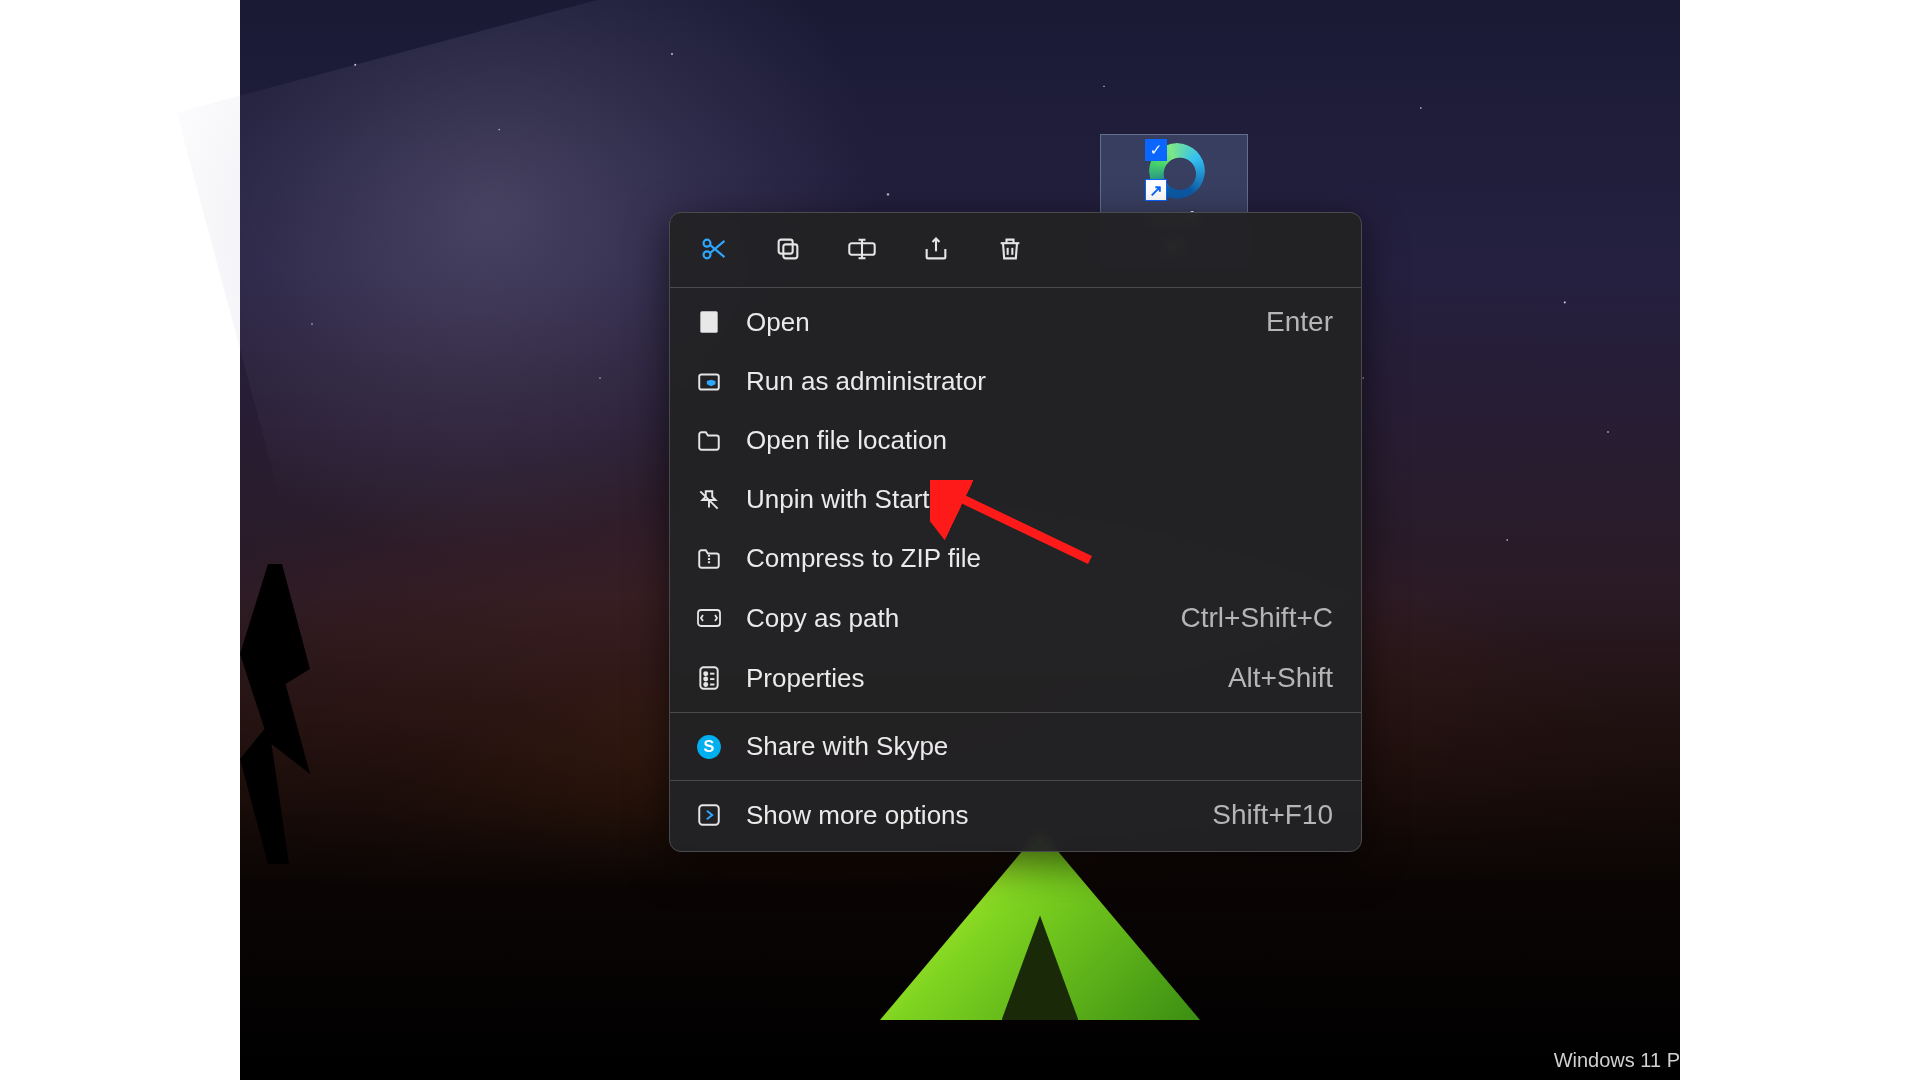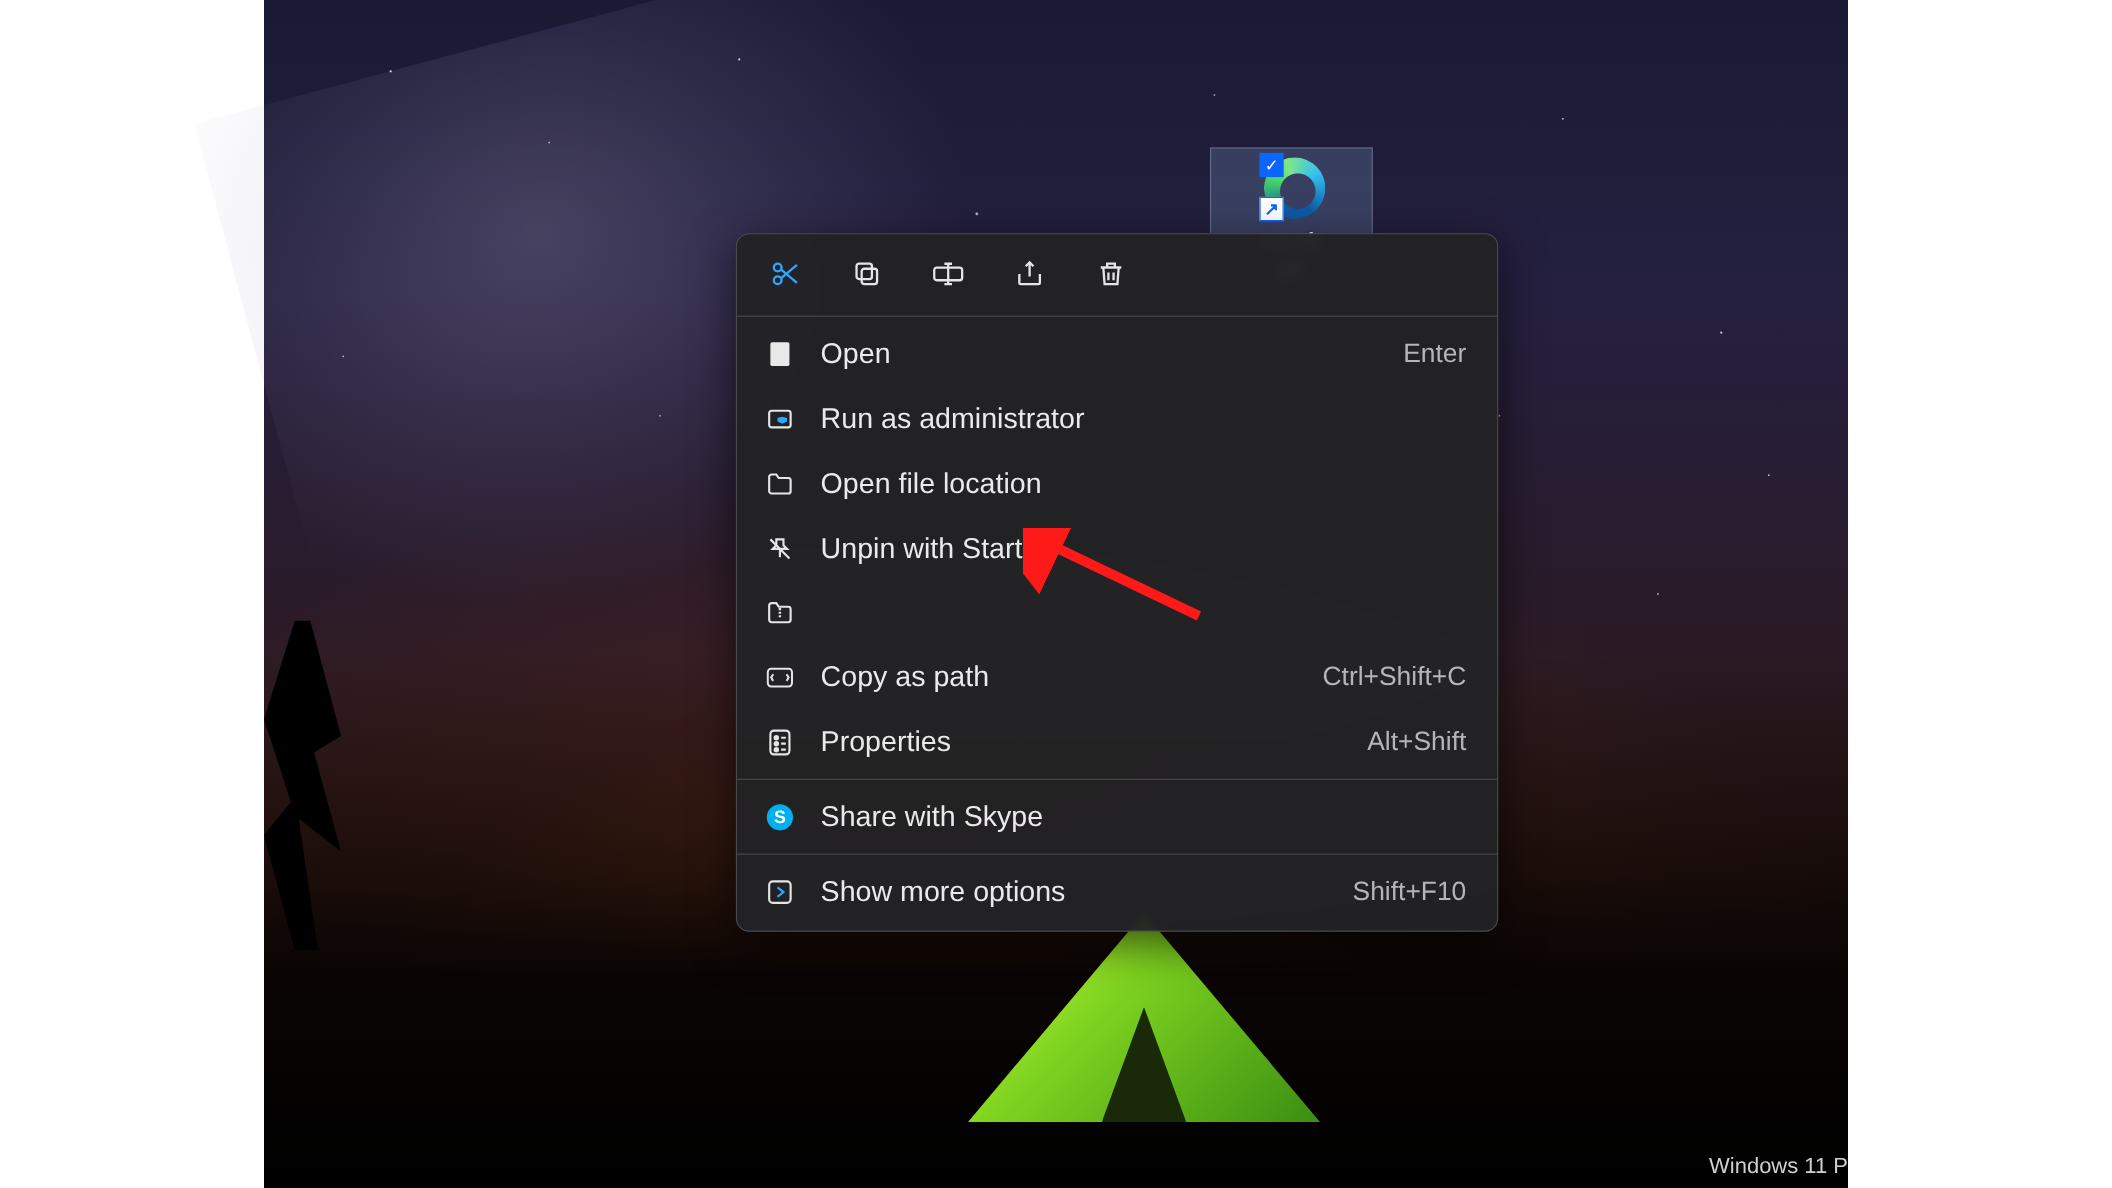--- a/index.html
+++ b/index.html
@@ -126,21 +126,21 @@
   .cm-toolbar .tb-btn { width:32px; height:32px; display:flex; align-items:center; justify-content:center; cursor:pointer; }
   .cm-sep { height:1px; background:#4a4a4e; margin:4px 0; }
   .cm-item {
     display:flex; align-items:center;
     padding:14px 28px 14px 24px;
     gap:22px;
     cursor:pointer;
   }
   .cm-ico { width:30px; height:30px; flex:none; display:flex; align-items:center; justify-content:center; }
   .cm-label { flex:1; }
-  .cm-short { color:#b5b5b8; font-size:24px; }
+  .cm-short { color:#b5b5b8; font-size:28px; }
   svg { display:block; }
 
   
   .arrow {
     position:absolute;
     left: 690px; top: 480px;
     width: 170px; height: 90px;
     pointer-events:none;
   }
 
@@ -261,20 +261,21 @@
 
     <div class="cm-item">
       <span class="cm-ico">
         <svg width="26" height="24" viewBox="0 0 24 22" fill="none" stroke="#e5e5e5" stroke-width="1.8">
           <path d="M3 5a2 2 0 0 1 2-2h4l2 3h8a2 2 0 0 1 2 2v9a2 2 0 0 1-2 2H5a2 2 0 0 1-2-2z"></path>
           <line x1="11" y1="8" x2="13" y2="8"></line>
             <line x1="11" y1="11" x2="13" y2="11"></line>
             <line x1="11" y1="14" x2="13" y2="14"></line>
         </svg>
       </span>
+      <span class="cm-label">Compress to ZIP file</span>
       <span class="cm-short"></span>
     </div>
 
     <div class="cm-item">
       <span class="cm-ico">
         <svg width="26" height="22" viewBox="0 0 26 22" fill="none" stroke="#e5e5e5" stroke-width="1.8">
           <rect x="2" y="3" width="22" height="16" rx="3"></rect>
           <path d="M7 8l-2 3 2 3M19 8l2 3-2 3"></path>
         </svg>
       </span>

